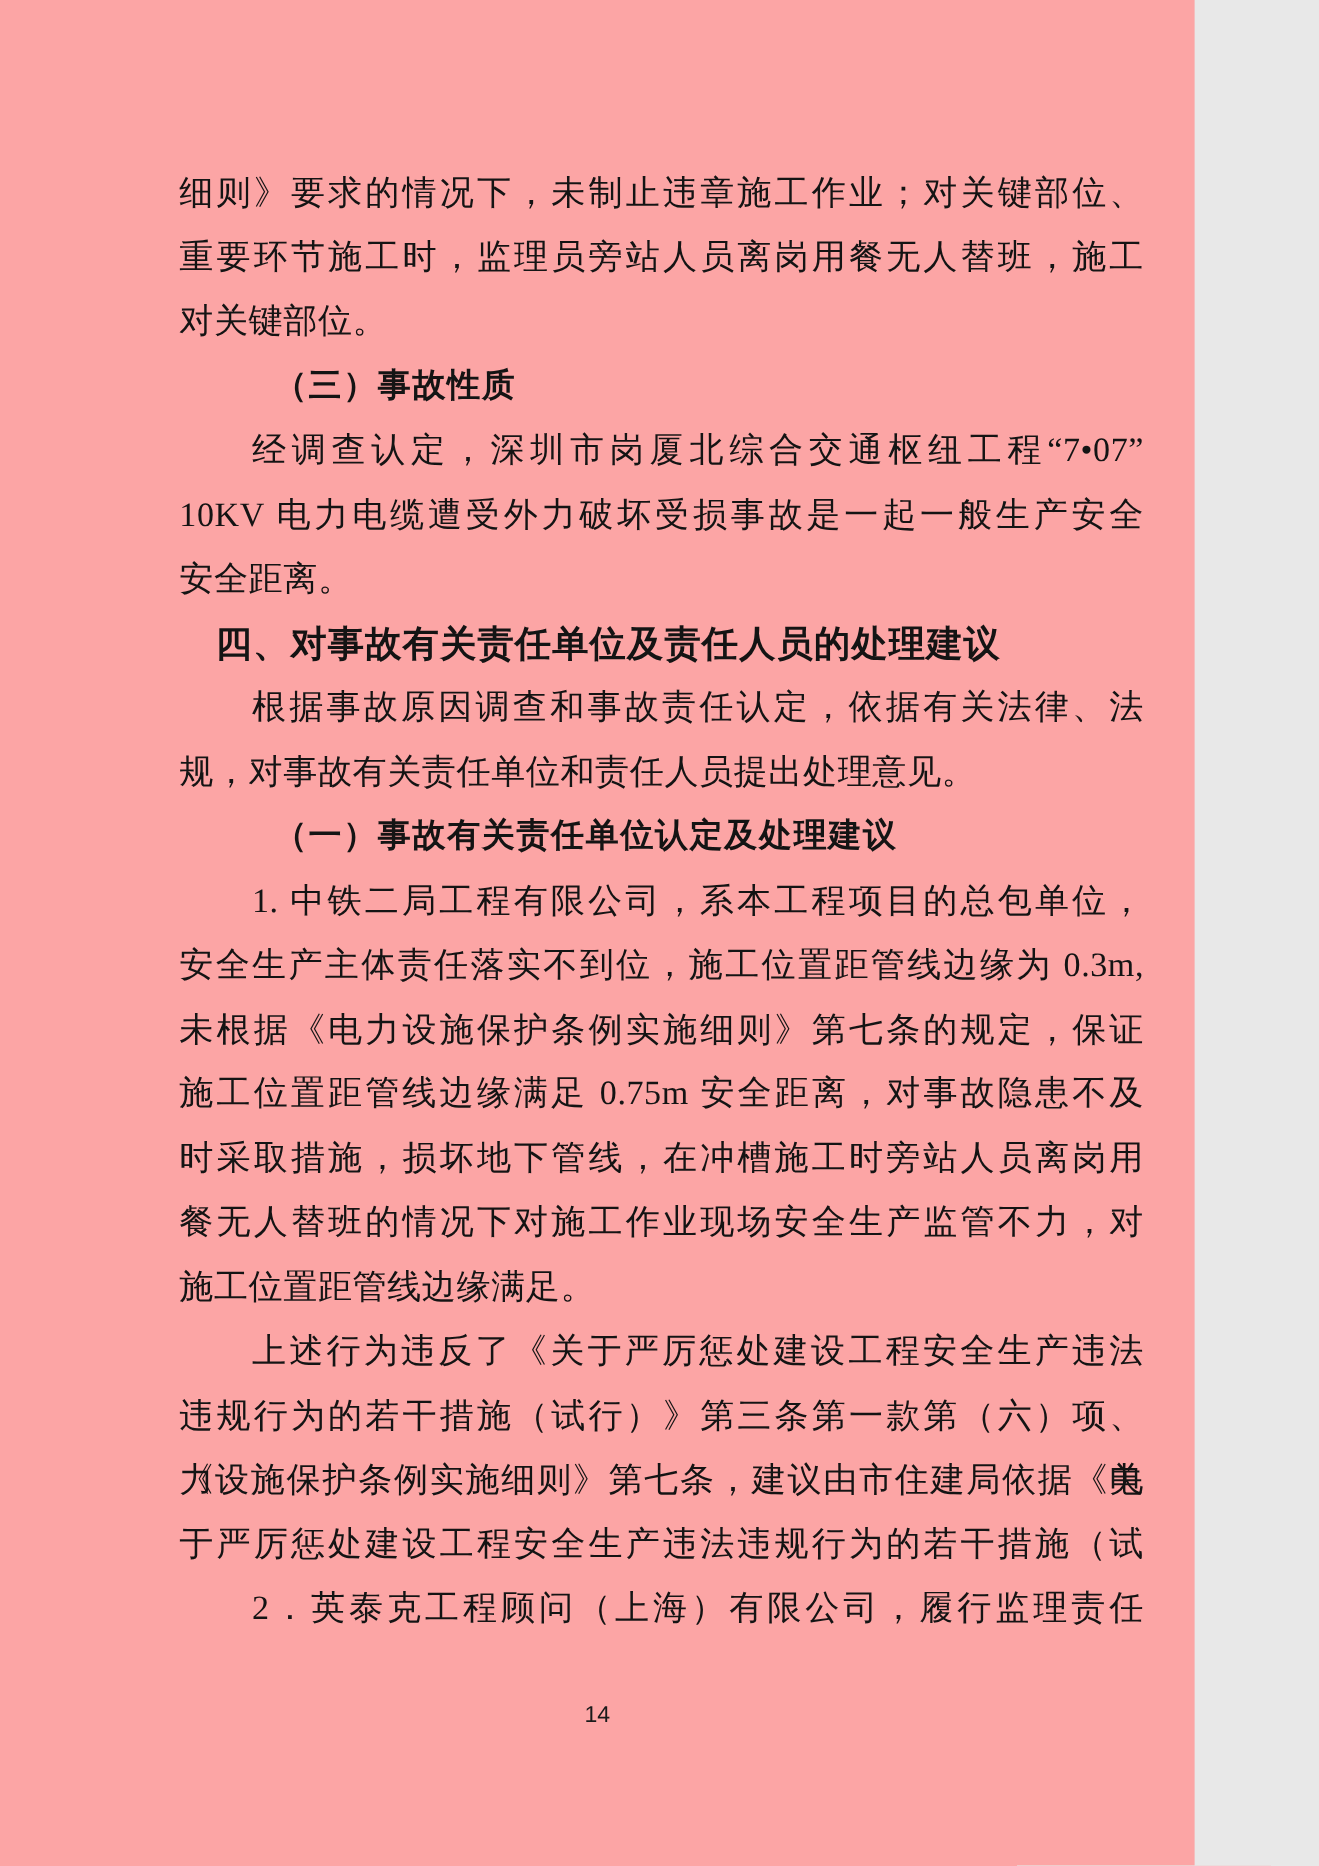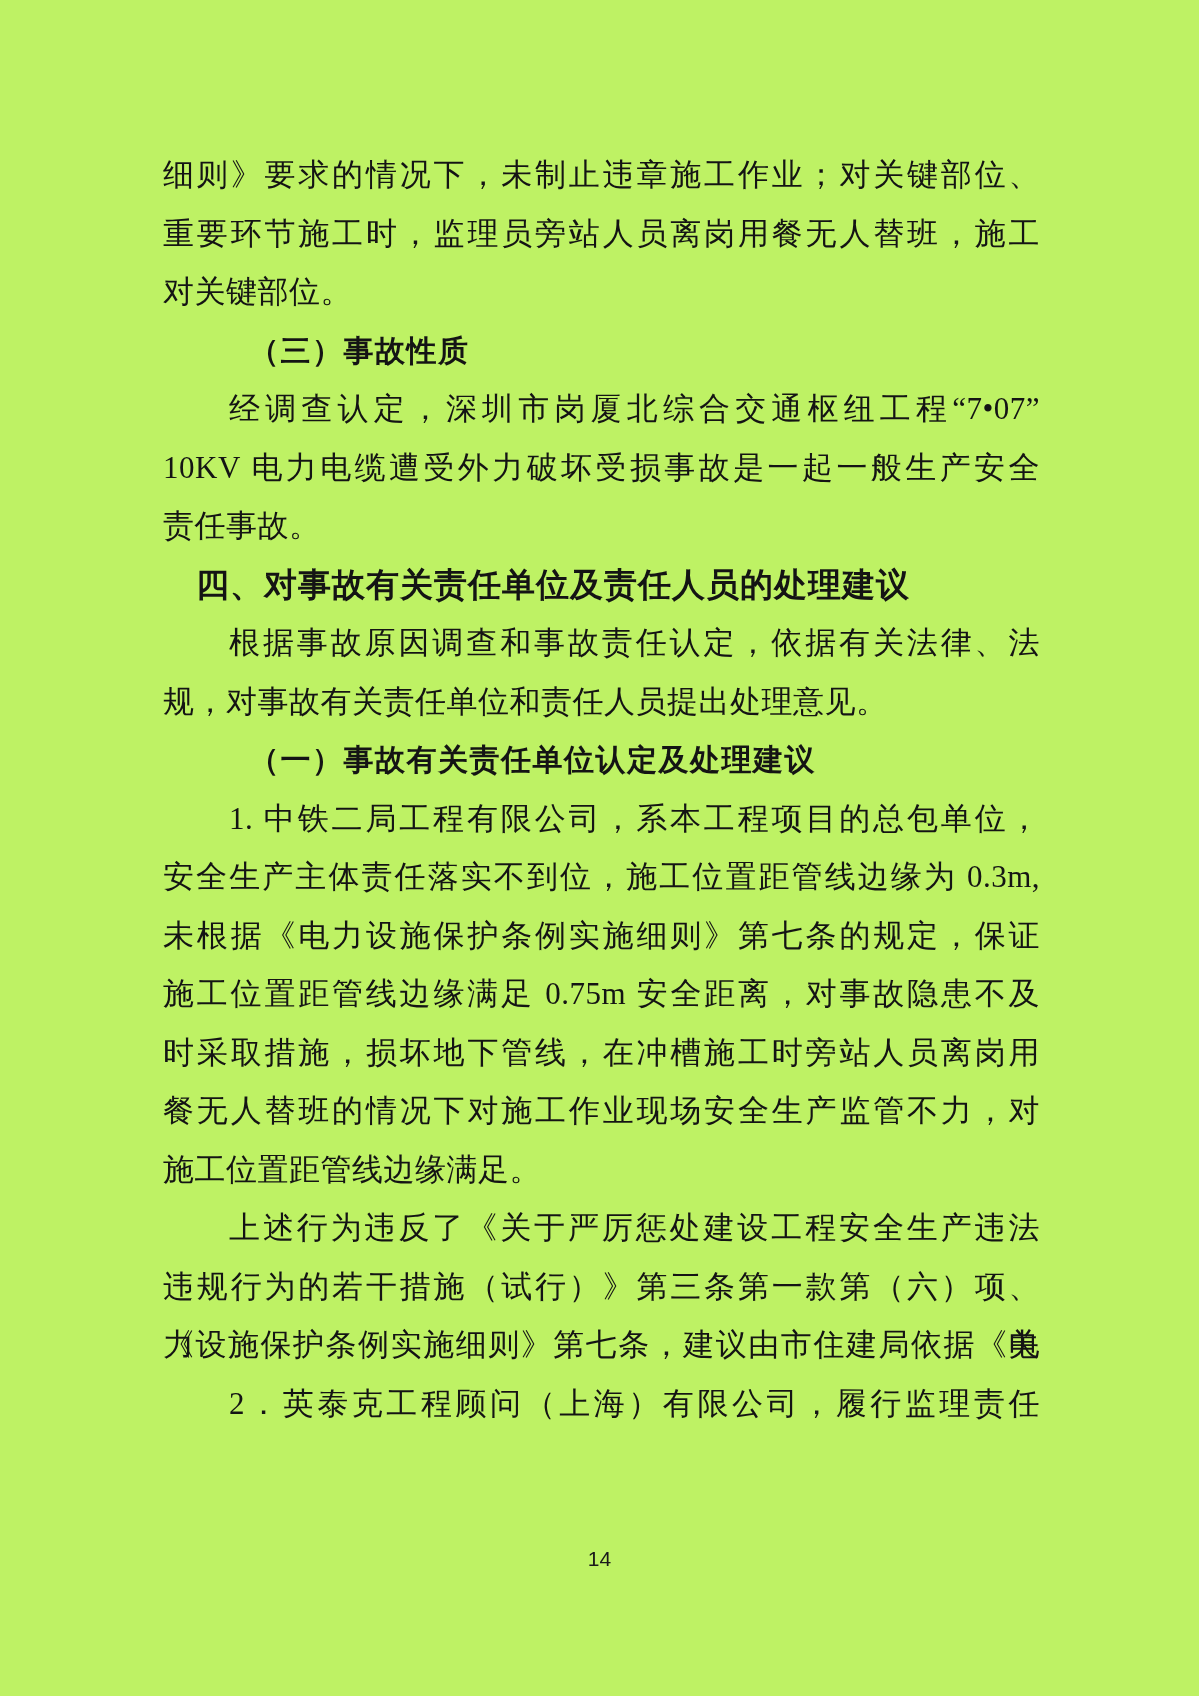--- a/index.html
+++ b/index.html
@@ -2,23 +2,23 @@
 <html><head>
 <meta charset="utf-8">
 <style>
   html, body {
     margin: 0;
     padding: 0;
     background: #e8e8e8;
   }
   .page {
     position: relative;
-    width: 1199px;
+    width: 1086px;
     height: 1696px;
-    background: #bef264;
+    background: #fca5a5;
     overflow: hidden;
     font-family: "Liberation Serif", "DejaVu Serif", serif;
     color: #141414;
   }
   .doc-body {
     position: absolute;
     left: 163px;
     top: 146px;
     width: 877px;
   }
@@ -63,31 +63,32 @@
 <body>
 
 <div class="page">
   <div class="doc-body">
       <div class="line body justify">细则》要求的情况下，未制止违章施工作业；对关键部位、</div>
       <div class="line body justify">重要环节施工时，监理员旁站人员离岗用餐无人替班，施工</div>
       <div class="line body">对关键部位。</div>
       <div class="line heading-serif">（三）事故性质</div>
       <div class="line body justify indent-2">经调查认定，深圳市岗厦北综合交通枢纽工程“7•07”</div>
       <div class="line body justify">10KV 电力电缆遭受外力破坏受损事故是一起一般生产安全</div>
-      <div class="line body">责任事故。</div>
+      <div class="line body">安全距离。</div>
       <div class="line heading-sans">四、对事故有关责任单位及责任人员的处理建议</div>
       <div class="line body justify indent-2">根据事故原因调查和事故责任认定，依据有关法律、法</div>
       <div class="line body">规，对事故有关责任单位和责任人员提出处理意见。</div>
       <div class="line heading-serif">（一）事故有关责任单位认定及处理建议</div>
       <div class="line body justify indent-2">1. 中铁二局工程有限公司，系本工程项目的总包单位，</div>
       <div class="line body justify">安全生产主体责任落实不到位，施工位置距管线边缘为 0.3m,</div>
       <div class="line body justify">未根据《电力设施保护条例实施细则》第七条的规定，保证</div>
       <div class="line body justify">施工位置距管线边缘满足 0.75m 安全距离，对事故隐患不及</div>
       <div class="line body justify">时采取措施，损坏地下管线，在冲槽施工时旁站人员离岗用</div>
       <div class="line body justify">餐无人替班的情况下对施工作业现场安全生产监管不力，对</div>
       <div class="line body">施工位置距管线边缘满足。</div>
       <div class="line body justify indent-2">上述行为违反了《关于严厉惩处建设工程安全生产违法</div>
       <div class="line body justify">违规行为的若干措施（试行）》第三条第一款第（六）项、《电</div>
       <div class="line body justify">力设施保护条例实施细则》第七条，建议由市住建局依据《关</div>
+      <div class="line body justify">于严厉惩处建设工程安全生产违法违规行为的若干措施（试</div>
       <div class="line body justify indent-2">2．英泰克工程顾问（上海）有限公司，履行监理责任</div>
     </div>
   <div class="page-number">14</div>
 </div>
 
 </body></html>

